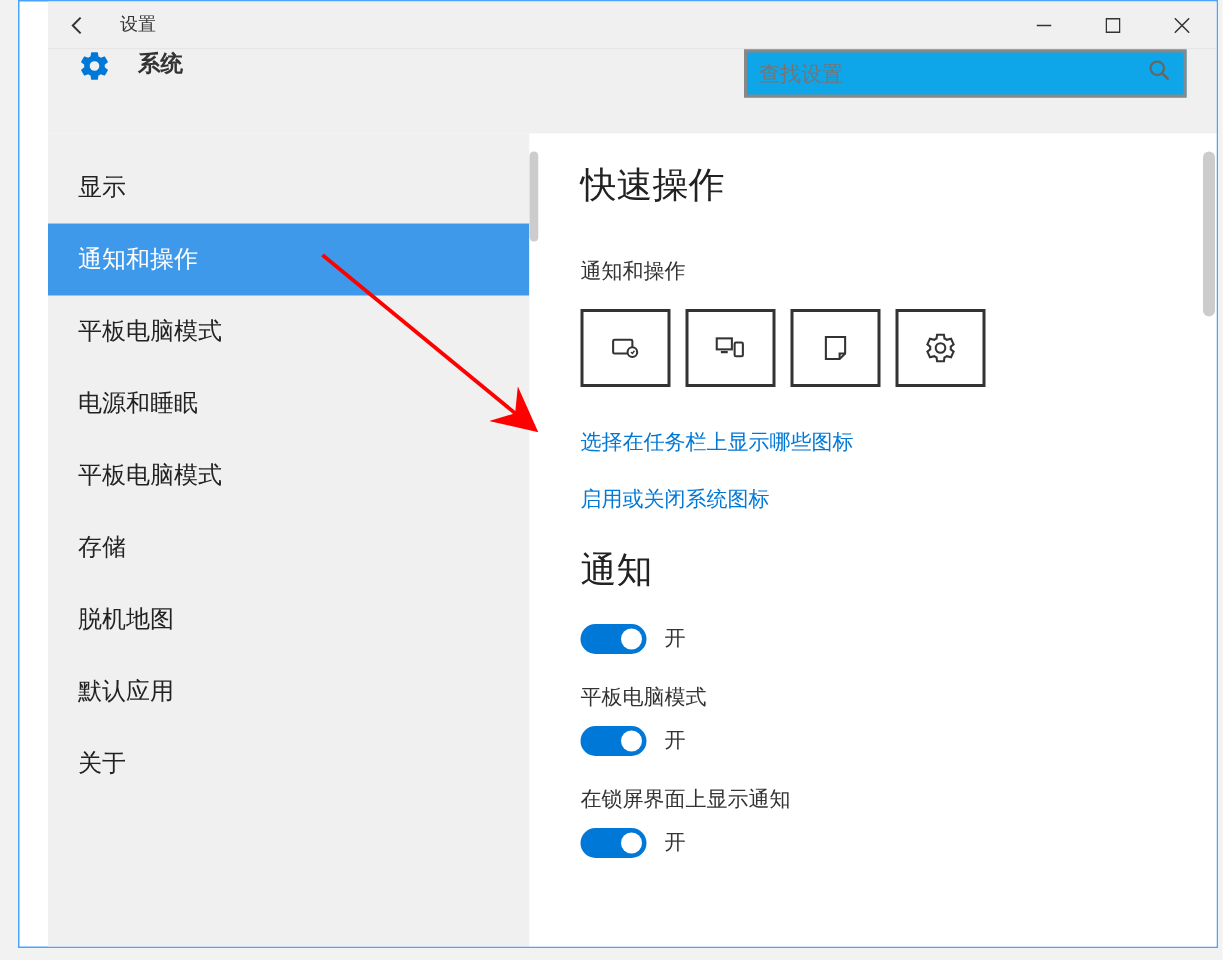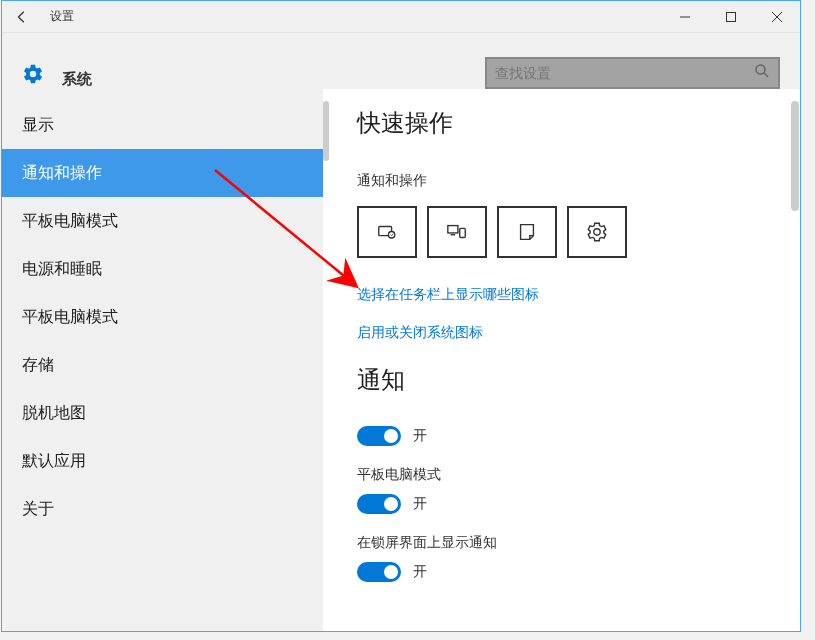--- a/index.html
+++ b/index.html
@@ -1,30 +1,30 @@
 <!DOCTYPE html>
 <html><head>
   <meta charset="utf-8">
   <style>
     * { margin: 0; padding: 0; box-sizing: border-box; font-family: "Microsoft YaHei", "Segoe UI", sans-serif; }
     body { background: #f2f2f2; width: 815px; height: 640px; overflow: hidden; position: relative; }
     
-    .window { position: absolute; left: 1px; top: 0; width: 800px; height: 632px; background: #fff; border: 1px solid #4aa3ff; display: flex; flex-direction: column; }
+    .window { position: absolute; left: 12px; top: 0; width: 800px; height: 632px; background: #fff; border: 1px solid #4aa3ff; display: flex; flex-direction: column; padding-left: 19px; }
     
     .titlebar { height: 32px; background: #f0f0f0; display: flex; align-items: center; border-bottom: 1px solid #e5e5e5; }
     .back-btn { width: 40px; height: 32px; display: flex; align-items: center; justify-content: center; cursor: pointer; }
     .back-btn svg { width: 14px; height: 14px; }
     .title-text { font-size: 12px; color: #333; margin-left: 8px; flex: 1; }
     .win-controls { display: flex; }
     .win-btn { width: 46px; height: 32px; display: flex; align-items: center; justify-content: center; cursor: pointer; }
     
-    .header-row { height: 56px; background: #f0f0f0; display: flex; align-items: flex-end; padding: 0 20px; gap: 18px; }
+    .header-row { height: 56px; background: #f0f0f0; display: flex; align-items: flex-start; padding: 0 20px; gap: 18px; }
     .header-row .gear { color: #0078d7; }
     .header-title { font-size: 15px; font-weight: 600; color: #333; flex: 1; }
-    .search-box { width: 295px; height: 32px; border: 2px solid #888; background: #a3a3a3; display: flex; align-items: center; padding: 0 8px; }
+    .search-box { width: 295px; height: 32px; border: 2px solid #888; background: #0ea5e9; display: flex; align-items: center; padding: 0 8px; }
     .search-box input { flex: 1; border: none; outline: none; font-size: 14px; background: transparent; }
     .search-box .mag { color: #666; }
     
     .body { flex: 1; display: flex; min-height: 0; }
     
     .sidebar { width: 321px; background: #f0f0f0; padding-top: 12px; overflow: hidden; }
     .side-item { height: 48px; display: flex; align-items: center; padding: 0 20px; font-size: 16px; color: #222; cursor: pointer; }
     .side-item.active { background: #3e99ea; color: #fff; }
     
     .divider { width: 6px; background: #fff; position: relative; }
@@ -34,21 +34,21 @@
     .main h1 { font-size: 24px; font-weight: 400; color: #222; margin-bottom: 33px; }
     .sub { font-size: 14px; color: #333; margin-bottom: 16px; }
     
     .qa-grid { display: flex; gap: 10px; margin-bottom: 28px; }
     .qa-tile { width: 60px; height: 52px; border: 2px solid #333; display: flex; align-items: center; justify-content: center; cursor: pointer; }
     .qa-tile svg { width: 22px; height: 22px; }
     
     .link { color: #0078d7; font-size: 14px; margin-bottom: 20px; cursor: pointer; display: block; }
     
     .notif-sec { margin-top: 22px; }
-    .notif-sec h1 { margin-bottom: 30px; }
+    .notif-sec h1 { margin-bottom: 20px; }
     .setting { margin-bottom: 20px; }
     .setting-label { font-size: 14px; color: #333; margin-bottom: 10px; }
     .toggle-row { display: flex; align-items: center; gap: 12px; }
     .toggle { width: 44px; height: 20px; background: #0078d7; border-radius: 10px; position: relative; cursor: pointer; }
     .toggle::after { content: ''; position: absolute; right: 3px; top: 3px; width: 14px; height: 14px; background: #fff; border-radius: 50%; }
     .toggle-text { font-size: 14px; color: #333; }
     
     .arrow { position: absolute; left: 200px; top: 160px; pointer-events: none; z-index: 100; }
     
     .right-scroll { position: absolute; right: 0; top: 0; width: 10px; height: 100%; }

